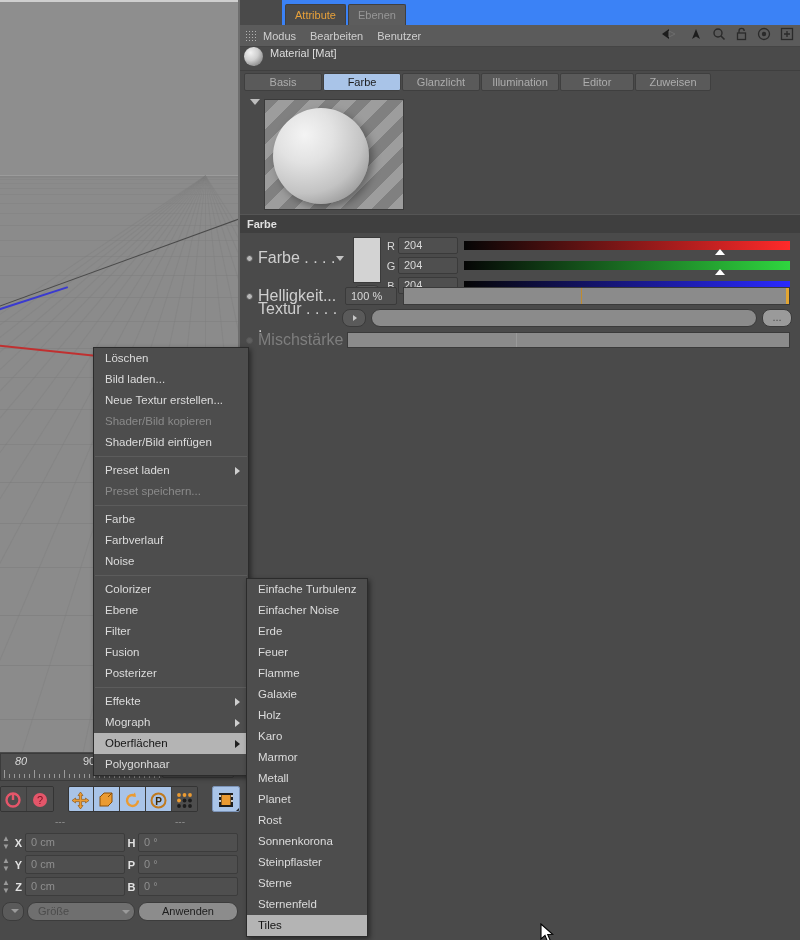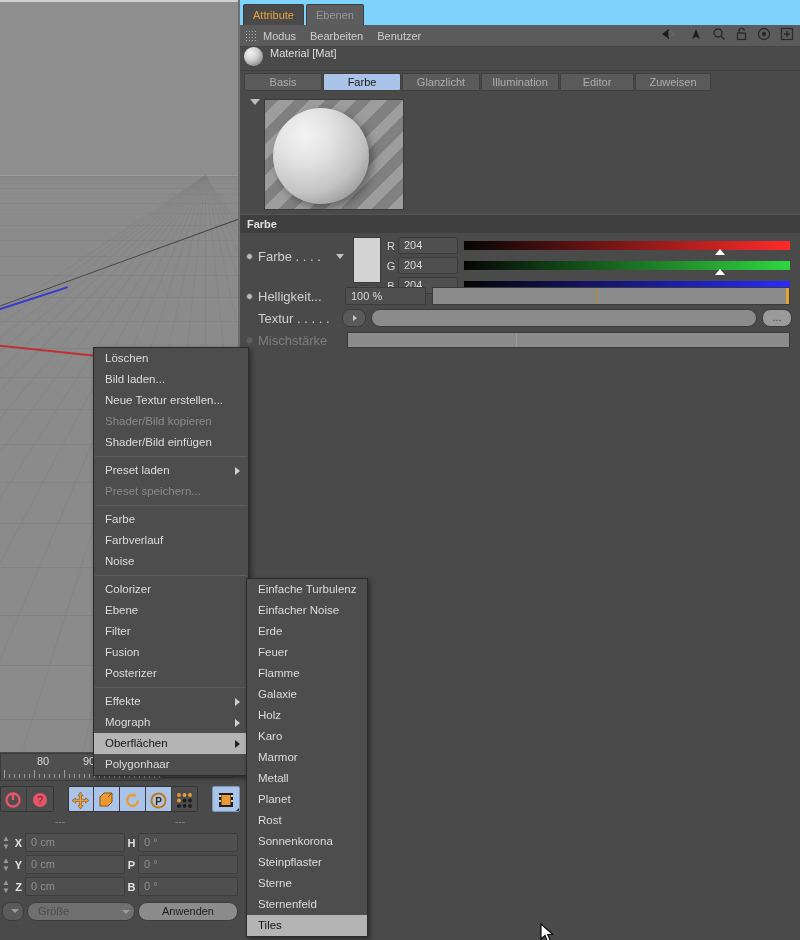--- a/index.html
+++ b/index.html
@@ -81,21 +81,21 @@
   #apply-btn {
     flex:1; height:19px; background:#8c8c8c; border:1px solid #3c3c3c;
     border-radius:9px; color:#1d1d1d; font-size:11px; text-align:center; padding-top:2px;
   }
 
   
   #attrmgr {
     position:absolute; left:240px; top:0; width:560px; height:940px;
     background:#4a4a4a;
   }
-  #tabstrip { height:25px; background:#7dd3fc; display:flex; align-items:flex-end; padding-left:3px; }
+  #tabstrip { height:25px; background:#3b82f6; display:flex; align-items:flex-end; padding-left:3px;margin-left:42px; }
   .wtab {
     height:21px; padding:4px 9px 0 9px; font-size:11px; border-radius:2px 2px 0 0;
     border:1px solid #3f3f3f; border-bottom:none; margin-right:2px;
   }
   .wtab.active { background:#4a4a4a; color:#e8a13a; }
   .wtab.inactive { background:#5d5d5d; color:#979797; }
   #menubar { height:22px; background:#5b5b5b; display:flex; align-items:center; padding-left:5px;
              border-bottom:1px solid #454545; }
   .hdots { width:12px; height:11px; margin-right:6px;
     background-image: radial-gradient(#cfcfcf 40%, transparent 41%);
@@ -125,36 +125,36 @@
   #preview-sphere {
     position:absolute; left:8px; top:8px; width:96px; height:96px; border-radius:50%;
     background: radial-gradient(circle at 33% 28%, #f4f4f4 0%, #e2e2e2 30%, #c3c3c3 62%, #8f8f8f 88%, #5a5a5a 100%);
     box-shadow: 4px 4px 8px rgba(0,0,0,.35);
   }
 
   #sechdr { height:19px; background:#3f3f3f; color:#e0e0e0; font-size:11px;
             font-weight:bold; padding:3px 0 0 7px; border-top:1px solid #555; }
 
   .row { display:flex; align-items:center; padding-left:6px; }
-  .prop-label { font-size:13px; color:#cfcfcf; width:84px; }
+  .prop-label { font-size:16px; color:#cfcfcf; width:84px; }
   .prop-label.dim { color:#7e7e7e; }
   .bullet { width:7px;height:7px;border-radius:50%; background:#b8b8b8; margin-right:5px;
             border:1px solid #555; flex:0 0 auto; }
   .bullet.dim { background:#5f5f5f; }
   #swatch { width:28px; height:46px; background:#d3d3d3; border:1px solid #3a3a3a; }
   .rgblabel { width:14px; text-align:center; font-size:11px; color:#d8d8d8; }
   .numfield {
     width:60px; height:17px; background:#4f4f4f; border:1px solid #3a3a3a; border-radius:2px;
     color:#d8d8d8; font-size:11px; padding:1px 0 0 5px; position:relative;
   }
   .gradbar { flex:1; height:9px; margin-left:6px; margin-right:10px; position:relative; }
   .gm { position:absolute; top:8px; width:0;height:0;
         border-left:5px solid transparent;border-right:5px solid transparent;border-bottom:6px solid #fff; }
   #helligkeit-field {
-    width:81px; height:18px; background:#4f4f4f; border:1px solid #3a3a3a; border-radius:2px;
+    width:52px; height:18px; background:#4f4f4f; border:1px solid #3a3a3a; border-radius:2px;
     color:#d8d8d8; font-size:11px; padding:2px 0 0 5px; position:relative; margin-left:3px;
   }
   #helligkeit-bar { flex:1; height:18px; background:#8b8b8b; border:1px solid #3a3a3a;
                     margin-left:6px; margin-right:10px; position:relative; }
   #tex-btn { width:24px; height:18px; background:#5a5a5a; border:1px solid #3a3a3a; border-radius:8px; position:relative; }
   #tex-field { flex:1; height:18px; background:#8b8b8b; border:1px solid #3a3a3a; border-radius:9px; margin-left:5px; }
   #tex-dots { width:30px; height:18px; background:#9a9a9a; border:1px solid #3a3a3a; border-radius:8px;
               margin:0 8px 0 5px; text-align:center; color:#4a4a4a; font-size:11px; line-height:15px; }
   #mix-drop { flex:1; height:17px; background:#5a5a5a; border:1px solid #3a3a3a; border-radius:2px;
               margin-left:5px; margin-right:10px; position:relative; }
@@ -239,21 +239,21 @@
     <div id="axis-z" style="left:-20px; top:300px; width:90px; transform:rotate(-18deg);"></div>
     <div id="axis-x" style="left:-5px; top:358px; width:260px; transform:rotate(6deg);"></div>
     <div id="vp-topline"></div>
     <div id="vp-rightline"></div>
   </div>
 
   <div id="bottomleft">
 
     <div id="timeline-row">
       <div id="ruler">
-        <span class="ruler-label" style="left:36px;">80</span>
+        <span class="ruler-label" style="left:14px;font-style:italic;">80</span>
         <span class="ruler-label" style="left:82px;">90</span>
         <span class="ruler-label" style="left:140px;">100</span>
         <div id="ticks">
             <span class="ruler-tick" style="left: 3px; height: 8px;"></span>
             <span class="ruler-tick" style="left: 8px; height: 4px;"></span>
             <span class="ruler-tick" style="left: 13px; height: 4px;"></span>
             <span class="ruler-tick" style="left: 18px; height: 4px;"></span>
             <span class="ruler-tick" style="left: 23px; height: 4px;"></span>
             <span class="ruler-tick" style="left: 28px; height: 4px;"></span>
             <span class="ruler-tick" style="left: 33px; height: 8px;"></span>

